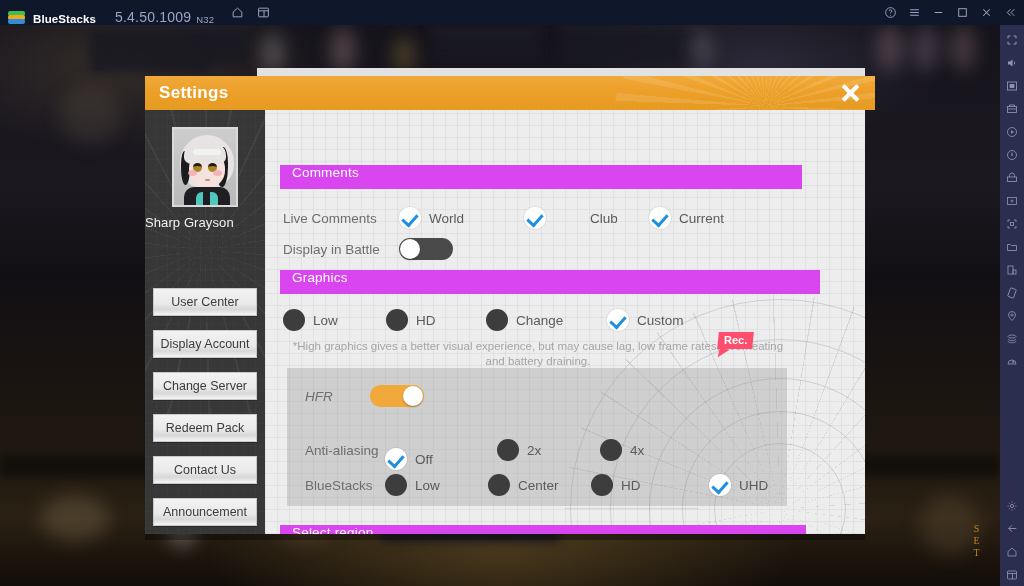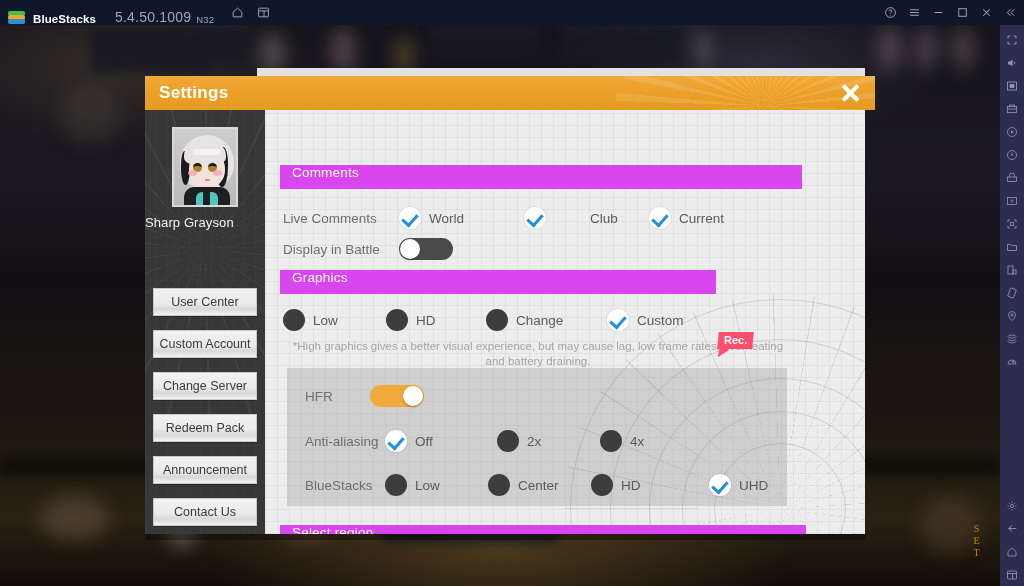--- a/index.html
+++ b/index.html
@@ -217,21 +217,21 @@
 
   .section-bar {
     position: absolute; height: 24px;
     background: #d946ef;
     display: flex; align-items: flex-start;
   }
   .section-bar span {
     color: #ffffff; font-size: 13.5px; margin-left: 12px; letter-spacing: .2px;
   }
   #bar-comments { left: 15px; top: 55px; width: 522px; }
-  #bar-graphics { left: 15px; top: 160px; width: 436px; }
+  #bar-graphics { left: 15px; top: 160px; width: 540px; }
   #bar-region   { left: 15px; top: 415px; width: 526px; }
 
   .row { position: absolute; display: flex; align-items: center; }
   .row-label { color: #6e6e6e; font-size: 13.5px; }
 
   .ck {
     width: 22px; height: 22px; border-radius: 50%;
     background: #ffffff; flex: none; position: relative;
     box-shadow: 0 0 0 1px rgba(0,0,0,.06);
     cursor: pointer;
@@ -349,33 +349,33 @@
             <div class="av-scarf2"></div>
           </div>
         </div>
         <div class="avatar-name">Sharp Grayson</div>
 
         <div class="side-buttons">
           <div class="side-btn">
             <span>User Center</span>
           </div>
           <div class="side-btn">
-            <span>Custom Account</span>
+            <span>Display Account</span>
           </div>
           <div class="side-btn">
             <span>Change Server</span>
           </div>
           <div class="side-btn">
             <span>Redeem Pack</span>
           </div>
           <div class="side-btn">
+            <span>Contact Us</span>
+          </div>
+          <div class="side-btn">
             <span>Announcement</span>
-          </div>
-          <div class="side-btn">
-            <span>Contact Us</span>
           </div>
         </div>
       </div>
 
       <div class="dlg-right">
         <div class="grid-bg"></div>
         <div class="radar"></div>
         <div class="radar-rings">
           <i></i>
             <i></i>
@@ -432,29 +432,29 @@
             <div class="ck"></div>
             <div class="opt-label">Custom</div>
           </div>
         </div>
 
         <div class="hint">*High graphics gives a better visual experience, but may cause lag, low frame rates, overheating and battery draining.</div>
 
         <div class="sub-panel"></div>
 
         <div class="row" style="left:40px; top:275px;">
-          <div class="row-label" style="width:65px;">HFR</div>
+          <div class="row-label" style="width:65px;font-style:italic;">HFR</div>
           <div class="toggle on">
               <div class="knob"></div>
             </div>
         </div>
 
         <div class="row" style="left:40px; top:320px;">
           <div class="row-label" style="width:80px;">Anti-aliasing</div>
-          <div class="opt" style="width:112px;">
+          <div class="opt" style="width:112px;margin-top:18px;">
             <div class="ck"></div>
             <div class="opt-label">Off</div>
           </div>
           <div class="opt" style="width:103px;">
             <div class="ck off"></div>
             <div class="opt-label">2x</div>
           </div>
           <div class="opt">
             <div class="ck off"></div>
             <div class="opt-label">4x</div>

